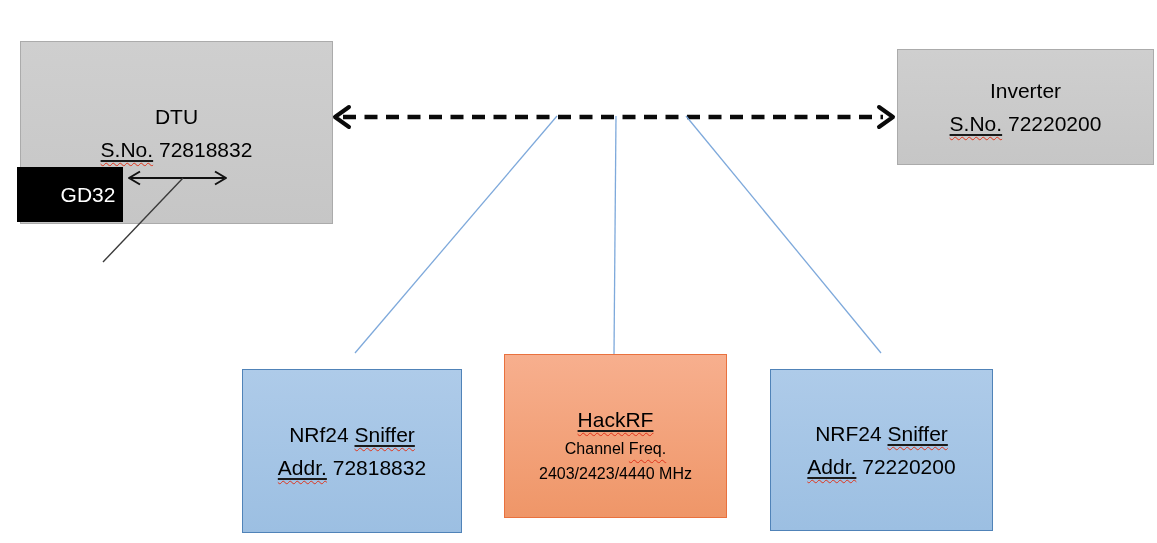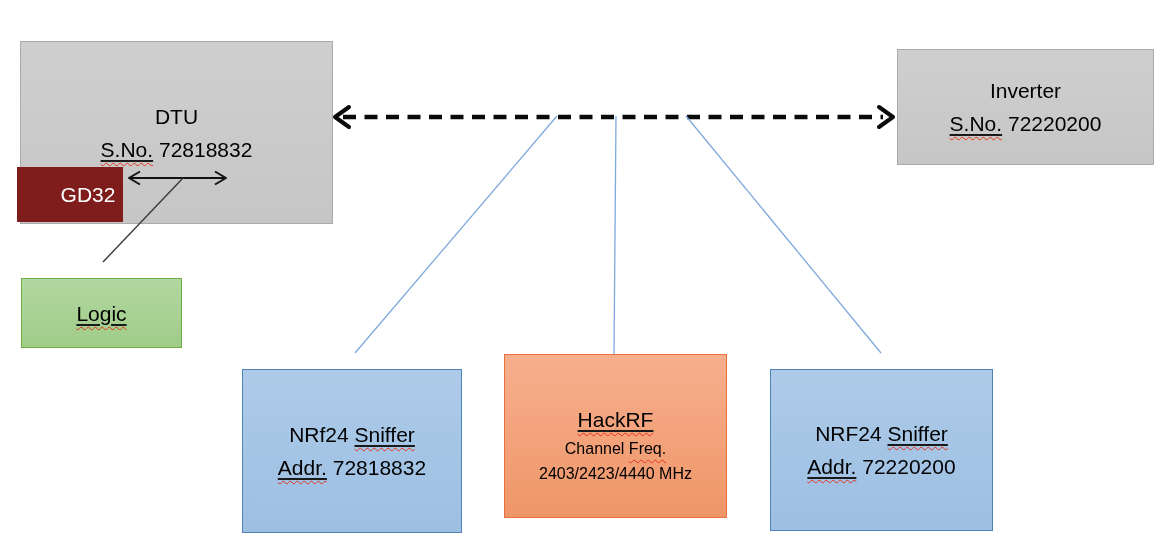--- a/index.html
+++ b/index.html
@@ -18,21 +18,21 @@
     align-items:center;
     justify-content:center;
     text-align:center;
     color:#000;
   }
   .gray{
     background:linear-gradient(#cfcfcf,#c6c6c6);
     border:1px solid #ababab;
   }
   .black{
-    background:#7f1d1d;
+    background:#000000;
     color:#ffffff;
     padding-left:36px;
   }
   .green{
     background:linear-gradient(#b3d7a0,#9fcc89);
     border:1.5px solid #70ad47;
   }
   .blue{
     background:linear-gradient(#aecbe9,#9cbfe2);
     border:1.5px solid #5083b8;
@@ -66,23 +66,20 @@
       <span class="ul"><span class="sq">S.No.</span></span>
       <span>72818832</span>
     </div>
   </div>
 
   <div class="box black t-lg" style="left:17px;top:151px;width:106px;height:55px;">
     <span>GD32</span>
   </div>
 
 
-  <div class="box green t-lg" style="left:21px;top:262px;width:161px;height:70px;">
-    <span class="ul"><span class="sq">Logic</span></span>
-  </div>
 
   <div class="box gray t-lg" style="left:897px;top:33px;width:257px;height:116px;">
     <div>
       <span>Inverter</span>
     </div>
     <div>
       <span class="ul"><span class="sq">S.No.</span></span>
       <span>72220200</span>
     </div>
   </div>

